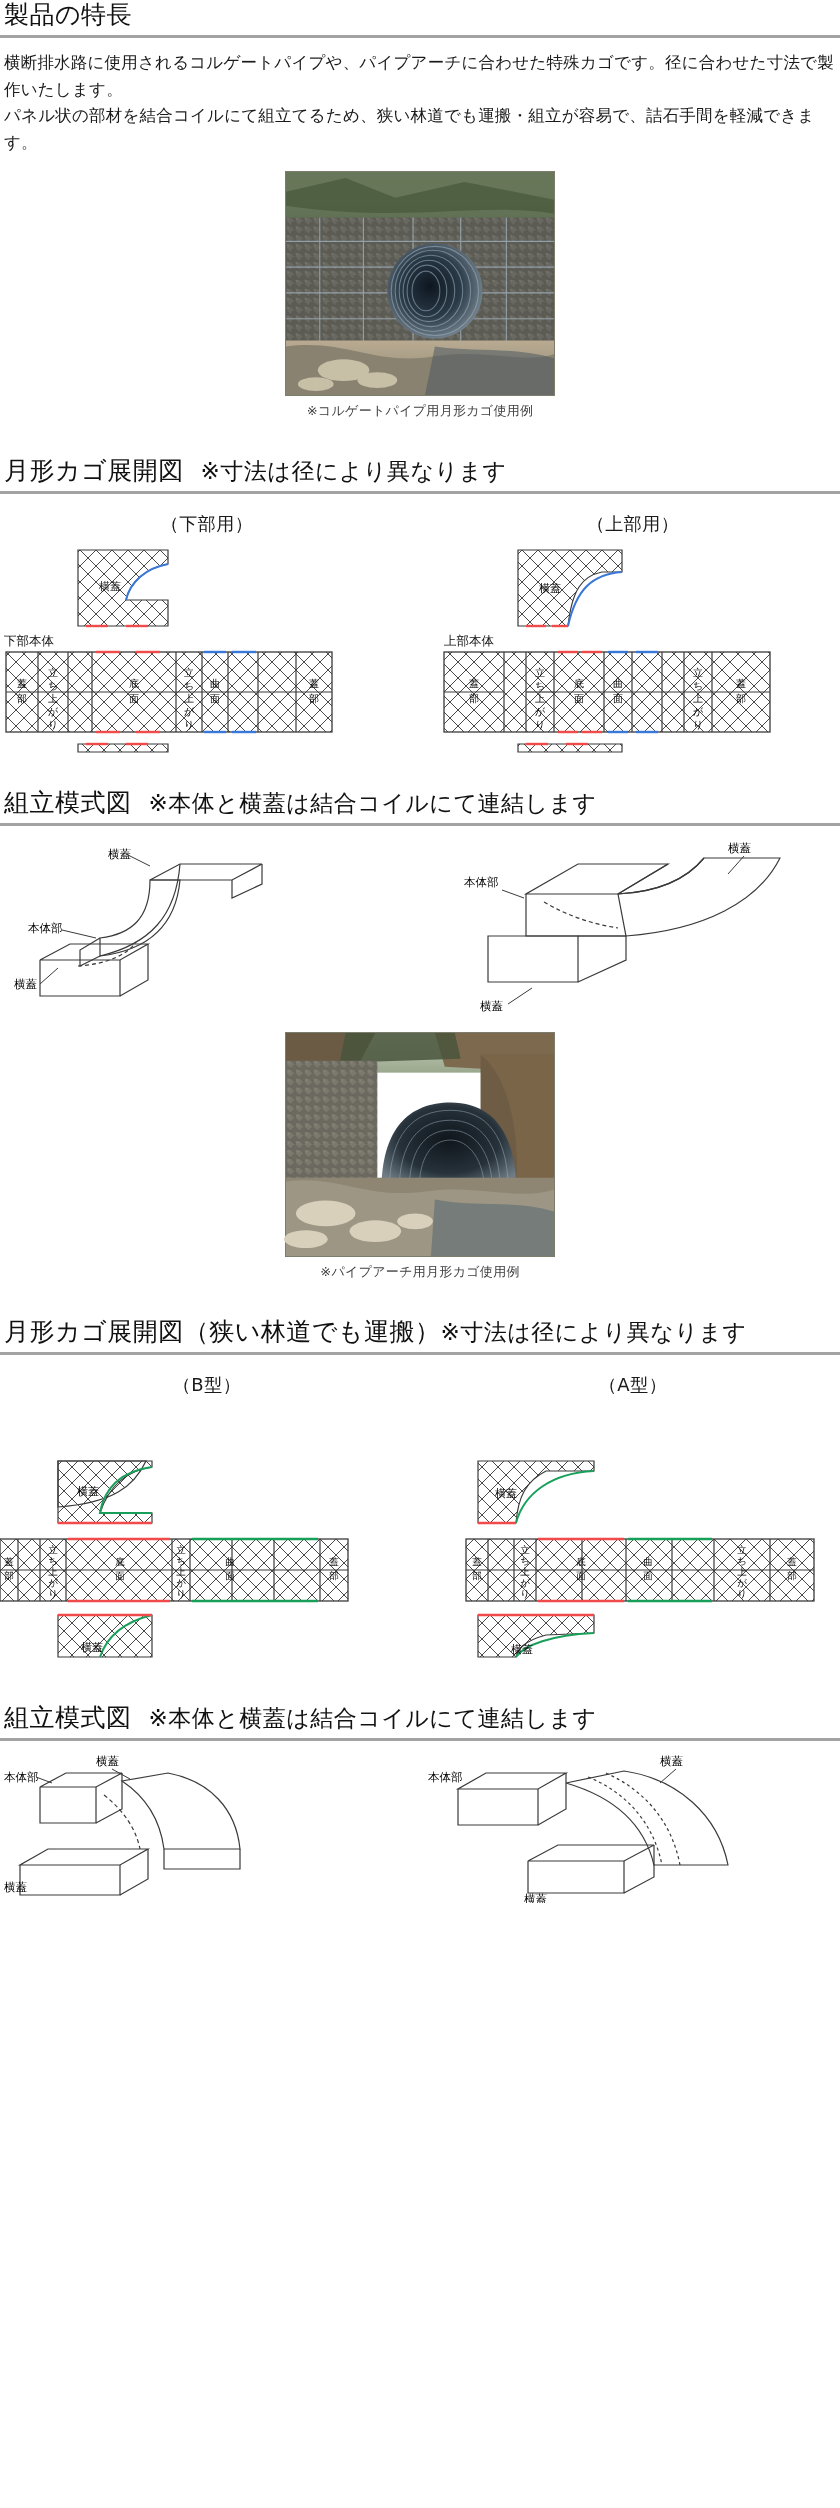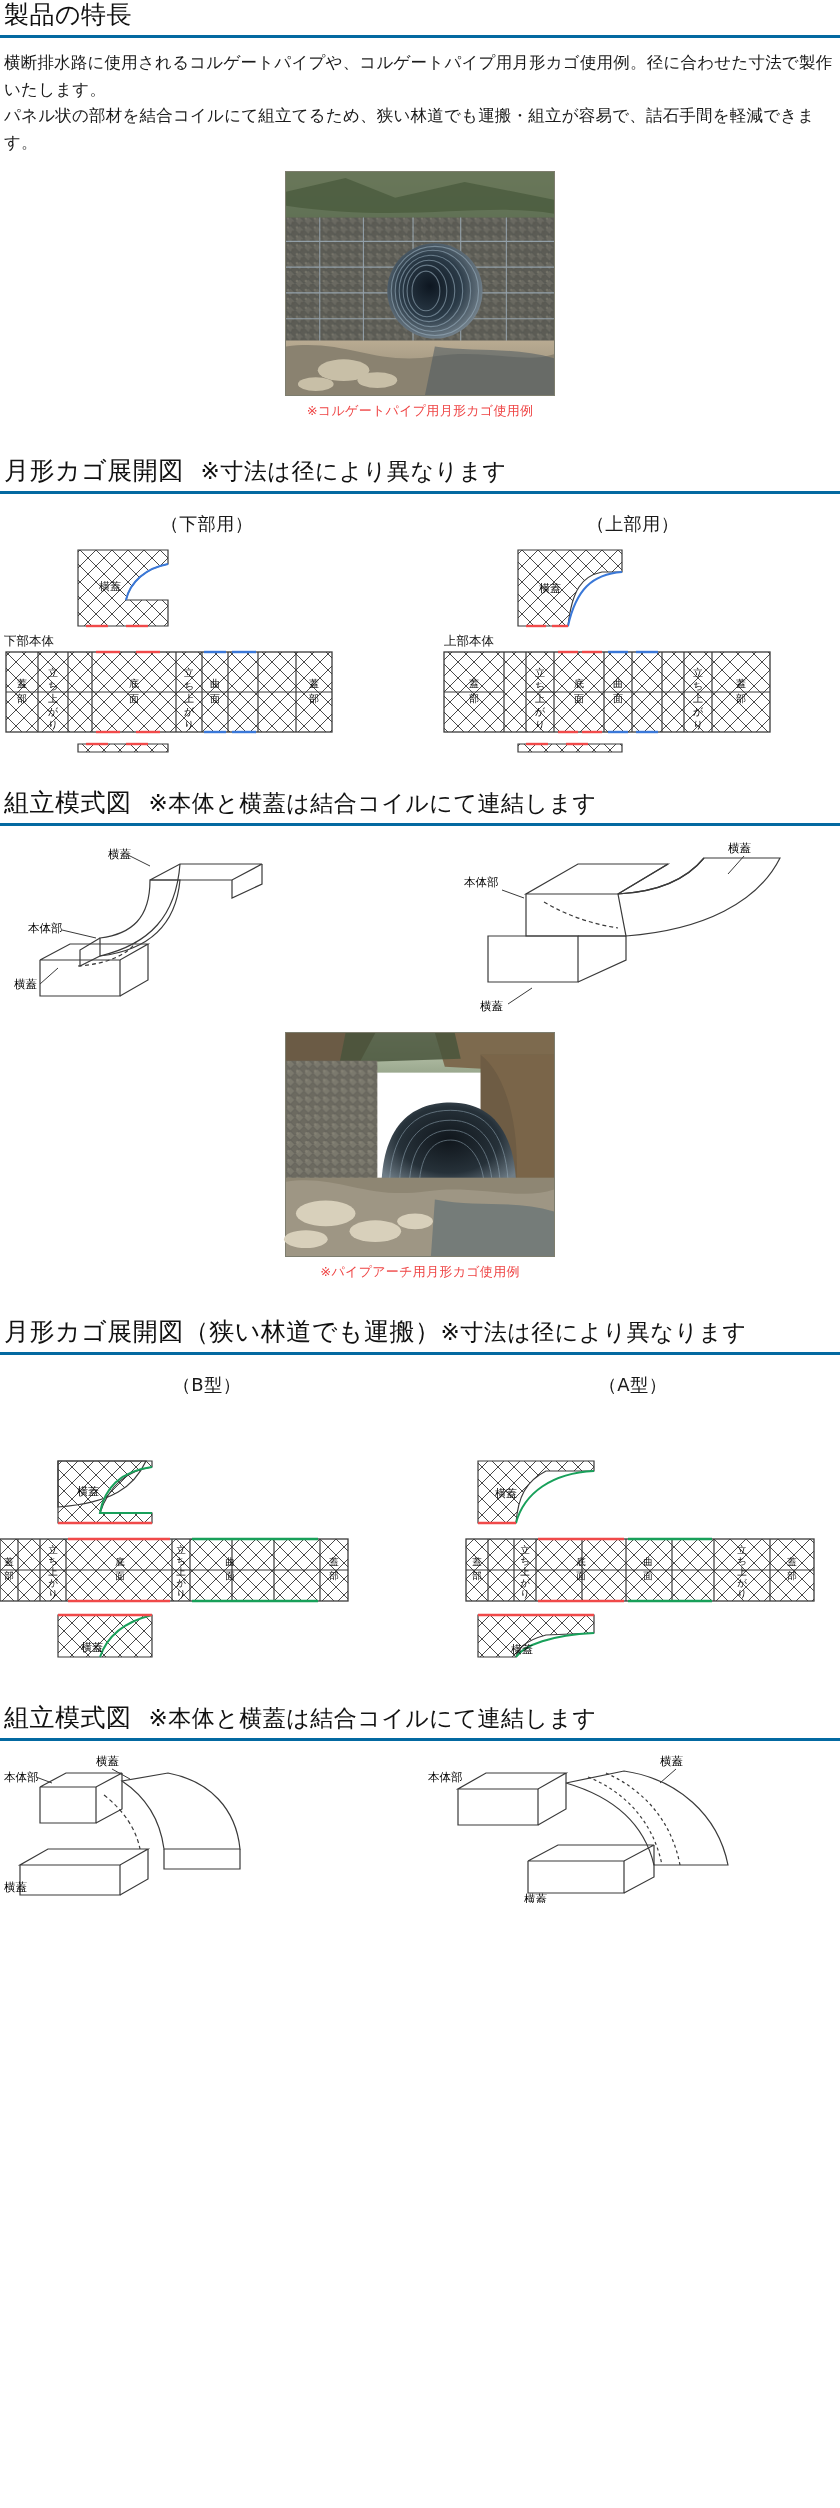--- a/index.html
+++ b/index.html
@@ -12,21 +12,21 @@
   .page{width:840px;position:relative;padding:0;box-sizing:border-box;}
 
   
   .sec-head{
     font-size:25px;
     line-height:1.2;
     font-weight:400;
     color:#111;
     padding:0 0 5px 4px;
     margin:0;
-    border-bottom:3px solid #0369a1;
+    border-bottom:3px solid #a3a3a3;
     letter-spacing:.5px;
     white-space:nowrap;
   }
   .sec-head .sub{font-size:23px;}
   .h-gap-top{margin-top:36px;}
 
   
   .body-copy{
     font-size:16.5px;
     line-height:1.62;
@@ -41,21 +41,21 @@
   .photo{
     width:270px;height:225px;
     margin:0 auto;
     display:block;
     border:1px solid #7d7d6e;
     box-sizing:border-box;
   }
   .photo-caption{
     font-size:13px;
     margin-top:6px;
-    color:#ef4444;
+    color:#404040;
     letter-spacing:.3px;
   }
 
   
   .diagram-row{display:flex;justify-content:space-between;align-items:flex-start;margin-top:18px;}
   .diagram-half{width:414px;position:relative;}
   .dia-type-label{
     font-size:18px;text-align:center;margin-bottom:6px;letter-spacing:.5px;
   }
   svg{display:block;overflow:visible;}
@@ -65,21 +65,21 @@
   .assembly-half{width:412px;}
 </style>
 </head>
 <body>
 
 <div class="page">
 
   <h2 class="sec-head">製品の特長</h2>
 
   <div class="body-copy">
-    <p>横断排水路に使用されるコルゲートパイプや、コルゲートパイプ用月形カゴ使用例。径に合わせた寸法で製作いたします。</p>
+    <p>横断排水路に使用されるコルゲートパイプや、パイプアーチに合わせた特殊カゴです。径に合わせた寸法で製作いたします。</p>
     <p>パネル状の部材を結合コイルにて組立てるため、狭い林道でも運搬・組立が容易で、詰石手間を軽減できます。</p>
   </div>
 
   <div class="figure">
     <svg class="photo" viewBox="0 0 270 225" preserveAspectRatio="none">
       <defs>
         <linearGradient id="sky1" x1="0" y1="0" x2="0" y2="1">
           <stop offset="0%" stop-color="#cfd9c4"></stop>
             <stop offset="100%" stop-color="#9fae93"></stop>
         </linearGradient>

